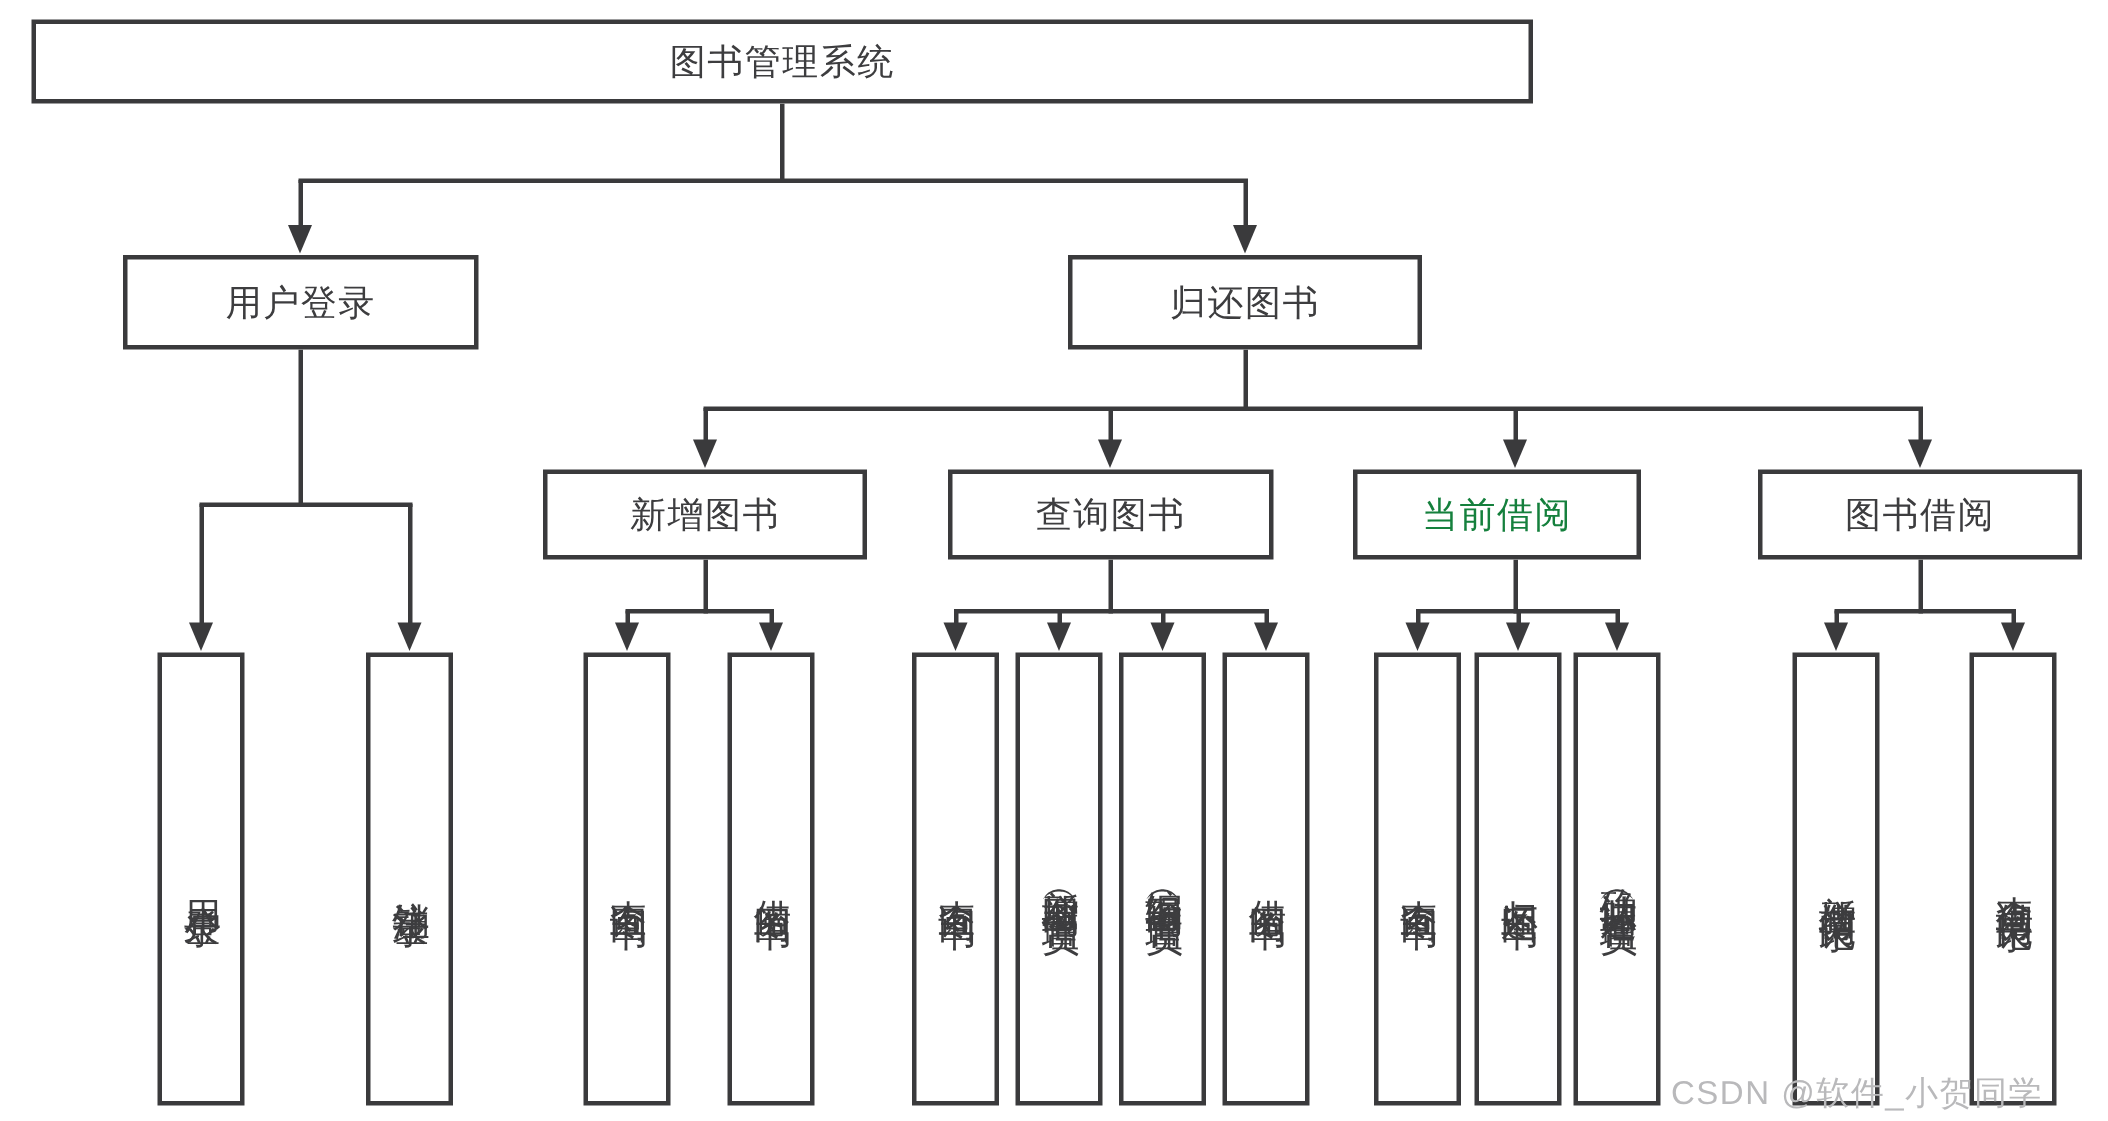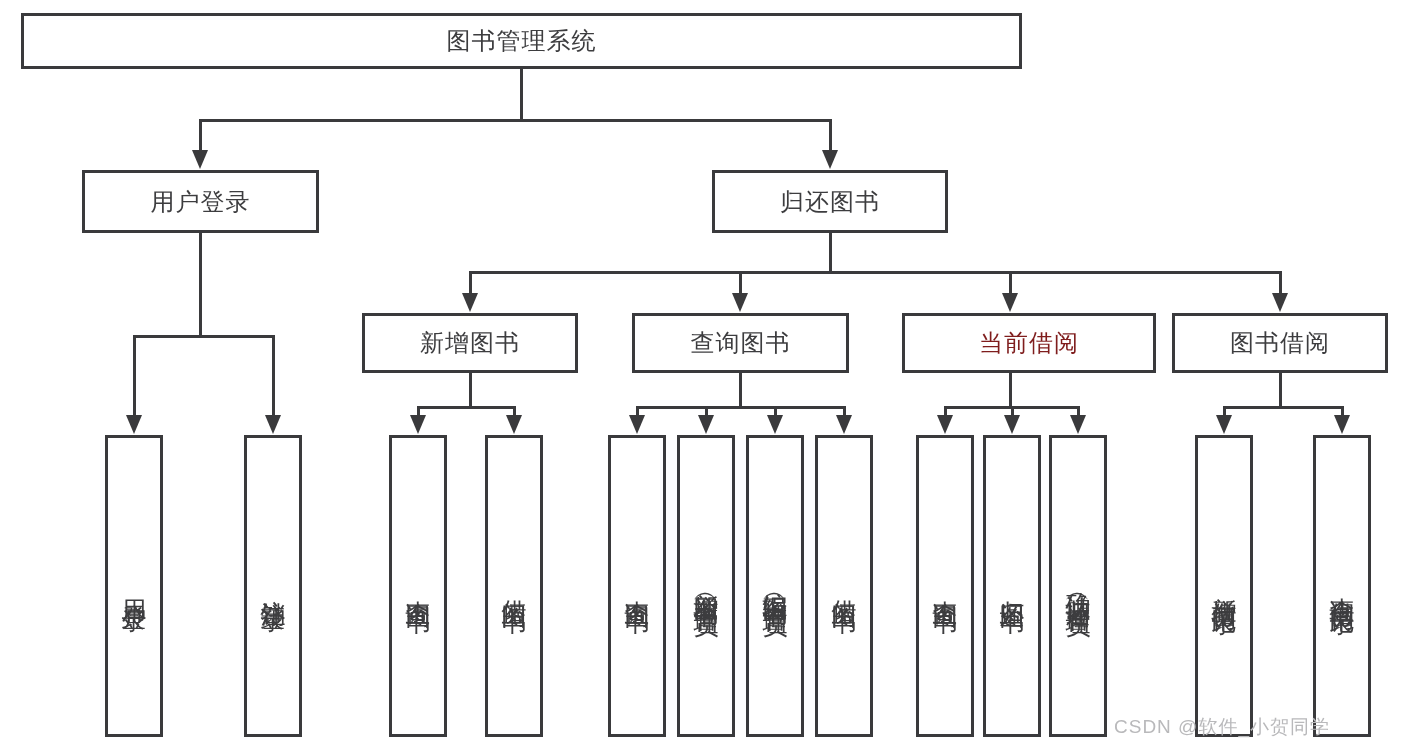--- a/index.html
+++ b/index.html
@@ -43,21 +43,21 @@
     width: 0;
     height: 0;
     border-left: 8px solid transparent;
     border-right: 8px solid transparent;
     border-top: 19px solid #3a3a3c;
   }
   .watermark {
     position: absolute;
     left: 1114px;
     top: 714px;
-    font-size: 19px;
+    font-size: 22px;
     color: #b9b9bb;
     white-space: nowrap;
     letter-spacing: 1px;
   }
 </style>
 </head>
 <body>
 
 <div class="canvas">
   <div id="edges-layer">
@@ -113,21 +113,21 @@
       <div class="ahead" style="left: 1216px; top: 415px; border-top-color: rgb(58, 58, 60);"></div>
       <div class="astem" style="left: 1340.5px; top: 407px; width: 3px; height: 12px; background: rgb(58, 58, 60);"></div>
       <div class="ahead" style="left: 1334px; top: 415px; border-top-color: rgb(58, 58, 60);"></div>
     </div>
   <div id="nodes-layer">
       <div class="node h" style="left: 21px; top: 13px; width: 1001px; height: 56px; border-color: rgb(58, 58, 60); color: rgb(61, 61, 63); background: rgb(255, 255, 255);">图书管理系统</div>
       <div class="node h" style="left: 82px; top: 170px; width: 237px; height: 63px; border-color: rgb(58, 58, 60); color: rgb(61, 61, 63); background: rgb(255, 255, 255);">用户登录</div>
       <div class="node h" style="left: 712px; top: 170px; width: 236px; height: 63px; border-color: rgb(58, 58, 60); color: rgb(61, 61, 63); background: rgb(255, 255, 255);">归还图书</div>
       <div class="node h" style="left: 362px; top: 313px; width: 216px; height: 60px; border-color: rgb(58, 58, 60); color: rgb(61, 61, 63); background: rgb(255, 255, 255);">新增图书</div>
       <div class="node h" style="left: 632px; top: 313px; width: 217px; height: 60px; border-color: rgb(58, 58, 60); color: rgb(61, 61, 63); background: rgb(255, 255, 255);">查询图书</div>
-      <div class="node h" style="left: 902px; top: 313px; width: 254px; height: 60px; border-color: rgb(58, 58, 60); color: #7f1d1d; background: rgb(255, 255, 255);">当前借阅</div>
+      <div class="node h" style="left: 902px; top: 313px; width: 192px; height: 60px; border-color: rgb(58, 58, 60); color: #15803d; background: rgb(255, 255, 255);">当前借阅</div>
       <div class="node h" style="left: 1172px; top: 313px; width: 216px; height: 60px; border-color: rgb(58, 58, 60); color: rgb(61, 61, 63); background: rgb(255, 255, 255);">图书借阅</div>
       <div class="node v" style="left: 105px; top: 435px; width: 58px; height: 302px; border-color: rgb(58, 58, 60); color: rgb(61, 61, 63); background: rgb(255, 255, 255);">用户登录</div>
       <div class="node v" style="left: 244px; top: 435px; width: 58px; height: 302px; border-color: rgb(58, 58, 60); color: rgb(61, 61, 63); background: rgb(255, 255, 255);">注销登录</div>
       <div class="node v" style="left: 389px; top: 435px; width: 58px; height: 302px; border-color: rgb(58, 58, 60); color: rgb(61, 61, 63); background: rgb(255, 255, 255);">查询图书</div>
       <div class="node v" style="left: 485px; top: 435px; width: 58px; height: 302px; border-color: rgb(58, 58, 60); color: rgb(61, 61, 63); background: rgb(255, 255, 255);">借阅图书</div>
       <div class="node v" style="left: 608px; top: 435px; width: 58px; height: 302px; border-color: rgb(58, 58, 60); color: rgb(61, 61, 63); background: rgb(255, 255, 255);">查询图书</div>
       <div class="node v" style="left: 677px; top: 435px; width: 58px; height: 302px; border-color: rgb(58, 58, 60); color: rgb(61, 61, 63); background: rgb(255, 255, 255);">新增图书（管理员）</div>
       <div class="node v" style="left: 746px; top: 435px; width: 58px; height: 302px; border-color: rgb(58, 58, 60); color: rgb(61, 61, 63); background: rgb(255, 255, 255);">编辑图书（管理员）</div>
       <div class="node v" style="left: 815px; top: 435px; width: 58px; height: 302px; border-color: rgb(58, 58, 60); color: rgb(61, 61, 63); background: rgb(255, 255, 255);">借阅图书</div>
       <div class="node v" style="left: 916px; top: 435px; width: 58px; height: 302px; border-color: rgb(58, 58, 60); color: rgb(61, 61, 63); background: rgb(255, 255, 255);">查询图书</div>

